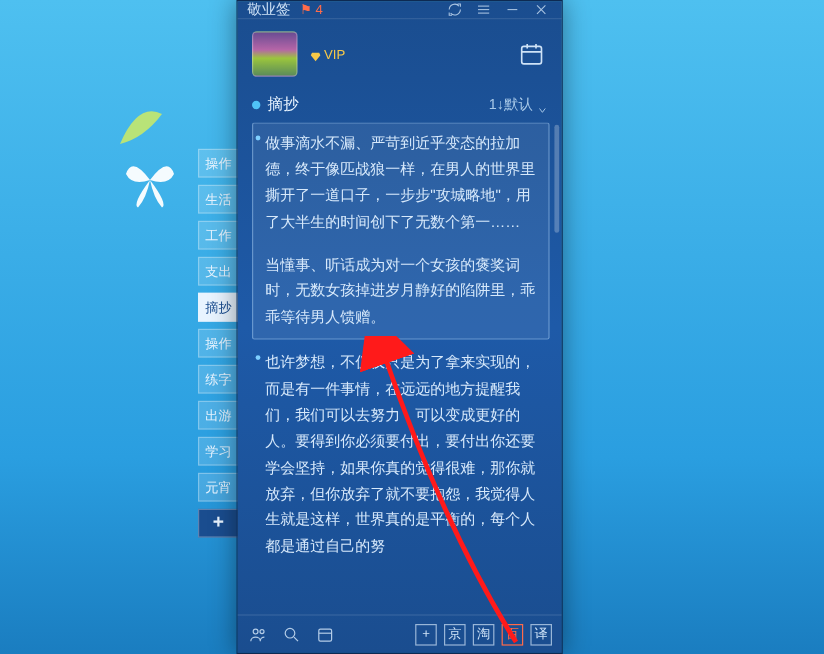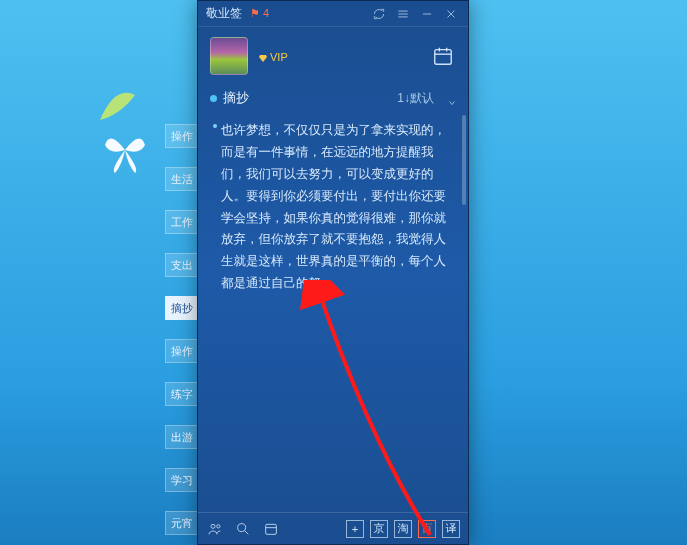--- a/index.html
+++ b/index.html
@@ -17,21 +17,21 @@
   position: absolute;
   left: 197px; top: 0;
   width: 272px; height: 545px;
   background: linear-gradient(180deg, #1a4d8f 0%, #1e5aa8 50%, #1a4d8f 100%);
   border: 1px solid #0d2a52;
   display: flex; flex-direction: column;
   color: #cfe3f7;
   box-shadow: 0 0 20px rgba(0,0,0,0.4);
 }
 .titlebar {
-  height: 26px; display: flex; align-items: center;
+  height: 15px; display: flex; align-items: center;
   padding: 0 8px; font-size: 12px;
   border-bottom: 1px solid rgba(255,255,255,0.1);
 }
 .titlebar .title { flex: 0 0 auto; margin-right: 8px; }
 .titlebar .flag { color: #ff6b4a; font-size: 11px; }
 .titlebar .spacer { flex: 1; }
 .titlebar .ico { width: 18px; height: 18px; display: flex; align-items: center; justify-content: center; margin-left: 6px; opacity: 0.8; cursor: pointer; }
 .titlebar .ico svg { width: 14px; height: 14px; stroke: #cfe3f7; fill: none; stroke-width: 1.5; }
 
 .user-row {
@@ -48,21 +48,21 @@
 .vip { color: #f7c948; font-size: 11px; margin-top: 2px; display: flex; align-items: flex-end; gap: 2px; }
 .vip .diamond { width: 10px; height: 10px; }
 .cal-ico { width: 26px; height: 26px; display: flex; align-items: center; justify-content: center; cursor: pointer; }
 .cal-ico svg { stroke: #cfe3f7; fill: none; stroke-width: 1.5; }
 
 .cat-row {
   display: flex; align-items: center; padding: 6px 12px 6px 12px; font-size: 13px;
 }
 .dot { width: 7px; height: 7px; border-radius: 50%; background: #4fc3f7; margin-right: 6px; }
 .cat-name { flex: 1; color: #e8f4ff; }
-.sort { font-size: 12px; color: #a8c9e8; display: flex; align-items: flex-end; gap: 14px; cursor: pointer; }
+.sort { font-size: 12px; color: #a8c9e8; display: flex; align-items: flex-end; gap: 4px; cursor: pointer; }
 
 .new-btn {
   margin: 4px 12px 8px 12px; height: 28px;
   border: 1px dashed rgba(207,227,247,0.5);
   display: flex; align-items: center; justify-content: center;
   color: #cfe3f7; font-size: 12px; cursor: pointer;
   border-radius: 2px;
 }
 
 .note-list { flex: 1; overflow: hidden; padding: 0 4px 0 12px; position: relative; }
@@ -74,21 +74,21 @@
   font-size: 12.5px; line-height: 1.75; color: #d7e9fb;
   position: relative;
 }
 .note.sel { background: rgba(255,255,255,0.08); border-color: rgba(160,200,240,0.5); }
 .note .bullet { position: absolute; left: 2px; top: 10px; width: 4px; height: 4px; background: #7fd0ff; border-radius: 50%; }
 .note p { text-indent: 0; }
 .note .para2 { margin-top: 14px; }
 
 .side-tabs { position: absolute; left: 165px; top: 124px; width: 34px; }
 .side-tab {
-  height: 24px; margin-bottom: 19px;
+  height: 24px; margin-bottom: 6px;
   background: rgba(255,255,255,0.15);
   border: 1px solid rgba(255,255,255,0.3);
   font-size: 11px; color: #e8f4ff;
   display: flex; align-items: center; justify-content: center;
   cursor: pointer;
 }
 .side-tab.active { background: #e8f4ff; color: #1a4d8f; border-color: #e8f4ff; }
 .side-tab.plus { background: #1a4d8f; color: #e8f4ff; font-size: 16px; font-weight: bold; }
 
 .bottombar {
@@ -188,20 +188,25 @@
     <span class="sort">
       <span>1↓默认</span>
       <svg width="8" height="8" viewBox="0 0 10 10">
           <path d="M2 3l3 4 3-4" stroke="#a8c9e8" fill="none"></path>
         </svg>
     </span>
   </div>
 
 
   <div class="note-list">
+    <div class="note sel">
+      <span class="bullet"></span>
+      <p>做事滴水不漏、严苛到近乎变态的拉加德，终于像匹战狼一样，在男人的世界里撕开了一道口子，一步步"攻城略地"，用了大半生的时间创下了无数个第一……</p>
+      <p class="para2">当懂事、听话成为对一个女孩的褒奖词时，无数女孩掉进岁月静好的陷阱里，乖乖等待男人馈赠。</p>
+    </div>
     <div class="note">
       <span class="bullet"></span>
       <p>也许梦想，不仅仅只是为了拿来实现的，而是有一件事情，在远远的地方提醒我们，我们可以去努力，可以变成更好的人。要得到你必须要付出，要付出你还要学会坚持，如果你真的觉得很难，那你就放弃，但你放弃了就不要抱怨，我觉得人生就是这样，世界真的是平衡的，每个人都是通过自己的努</p>
     </div>
     <div class="scrollbar">
         <div class="thumb"></div>
       </div>
   </div>
 
   <div class="bottombar">

